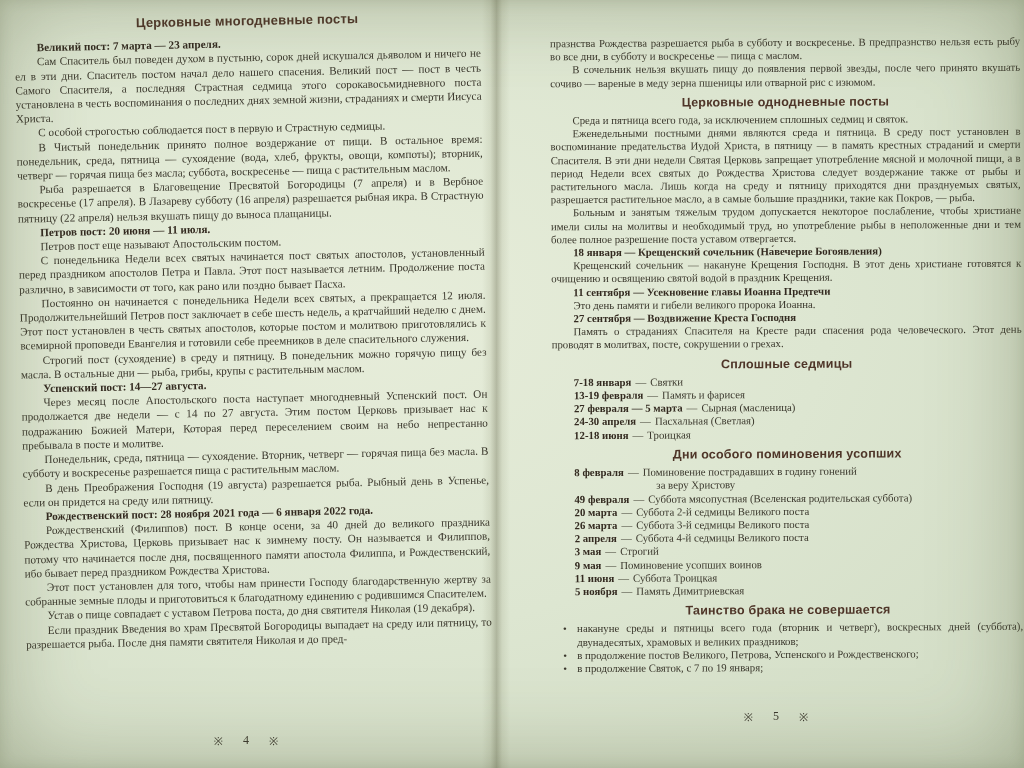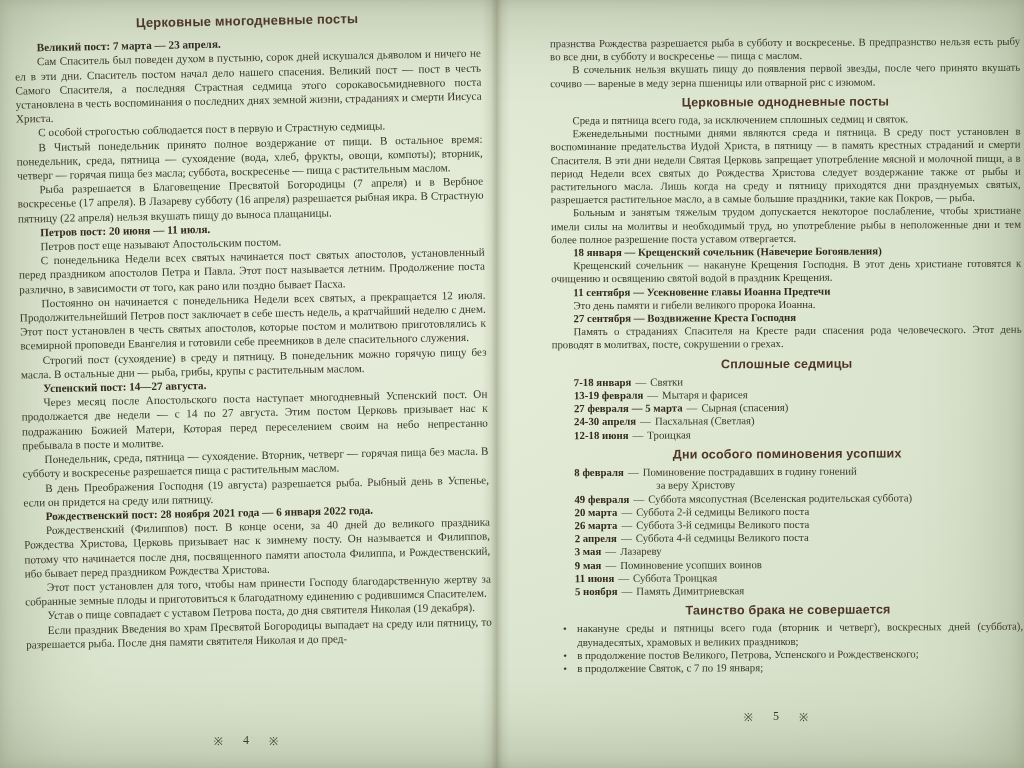--- a/index.html
+++ b/index.html
@@ -93,24 +93,24 @@
       <p class="bold-line">11 сентября — Усекновение главы Иоанна Предтечи</p>
       <p class="para">Это день памяти и гибели великого пророка Иоанна.</p>
       <p class="bold-line">27 сентября — Воздвижение Креста Господня</p>
       <p class="para">Память о страданиях Спасителя на Кресте ради спасения рода человеческого. Этот день проводят в молитвах, посте, сокрушении о грехах.</p>
 
       <h2>Сплошные седмицы</h2>
       <div class="row">
         <span class="date">7-18 января</span><span class="sep">—</span><span>Святки</span>
       </div>
       <div class="row">
-        <span class="date">13-19 февраля</span><span class="sep">—</span><span>Мытаря и фарисея</span>
+        <span class="date">13-19 февраля</span><span class="sep">—</span><span>Память и фарисея</span>
       </div>
       <div class="row">
-        <span class="date">27 февраля — 5 марта</span><span class="sep">—</span><span>Сырная (спасения)</span>
+        <span class="date">27 февраля — 5 марта</span><span class="sep">—</span><span>Сырная (масленица)</span>
       </div>
       <div class="row">
         <span class="date">24-30 апреля</span><span class="sep">—</span><span>Пасхальная (Светлая)</span>
       </div>
       <div class="row">
         <span class="date">12-18 июня</span><span class="sep">—</span><span>Троицкая</span>
       </div>
 
       <h2>Дни особого поминовения усопших</h2>
       <div class="row">
@@ -123,21 +123,21 @@
       <div class="row">
         <span class="date">20 марта</span><span class="sep">—</span><span>Суббота 2-й седмицы Великого поста</span>
       </div>
       <div class="row">
         <span class="date">26 марта</span><span class="sep">—</span><span>Суббота 3-й седмицы Великого поста</span>
       </div>
       <div class="row">
         <span class="date">2 апреля</span><span class="sep">—</span><span>Суббота 4-й седмицы Великого поста</span>
       </div>
       <div class="row">
-        <span class="date">3 мая</span><span class="sep">—</span><span>Лазареву</span>
+        <span class="date">3 мая</span><span class="sep">—</span><span>Строгий</span>
       </div>
       <div class="row">
         <span class="date">9 мая</span><span class="sep">—</span><span>Поминовение усопших воинов</span>
       </div>
       <div class="row">
         <span class="date">11 июня</span><span class="sep">—</span><span>Суббота Троицкая</span>
       </div>
       <div class="row">
         <span class="date">5 ноября</span><span class="sep">—</span><span>Память Димитриевская</span>
       </div>

